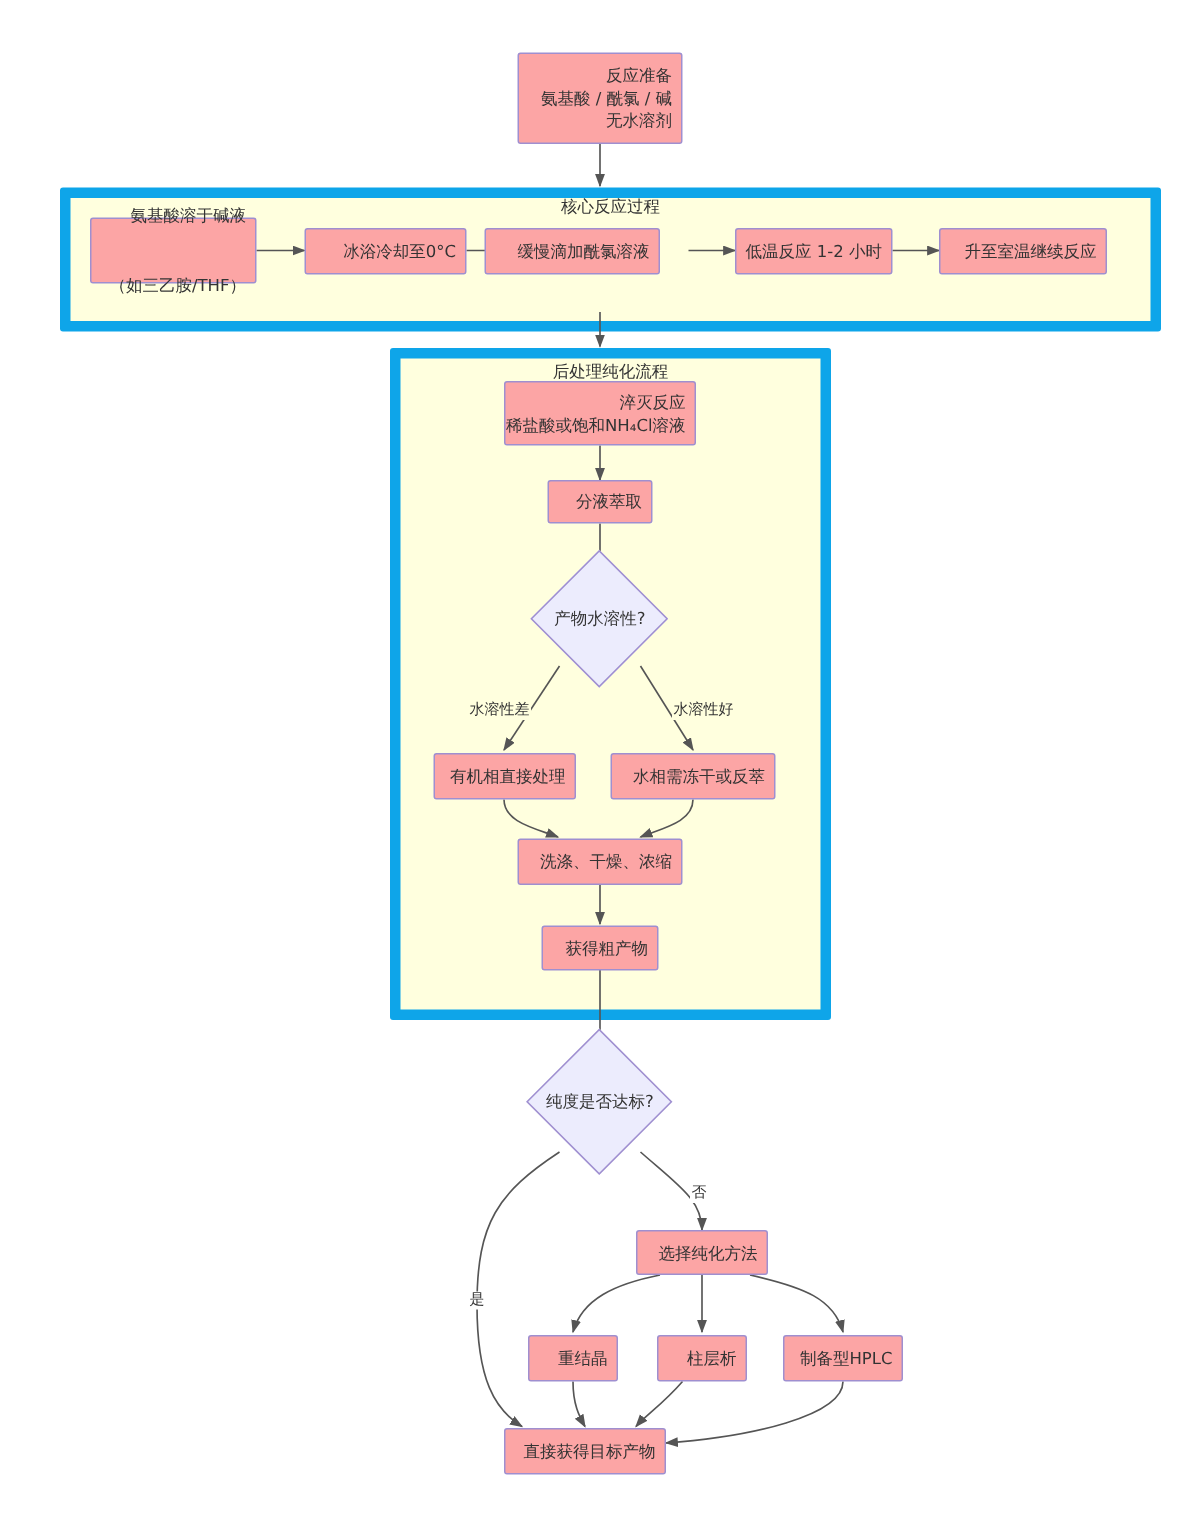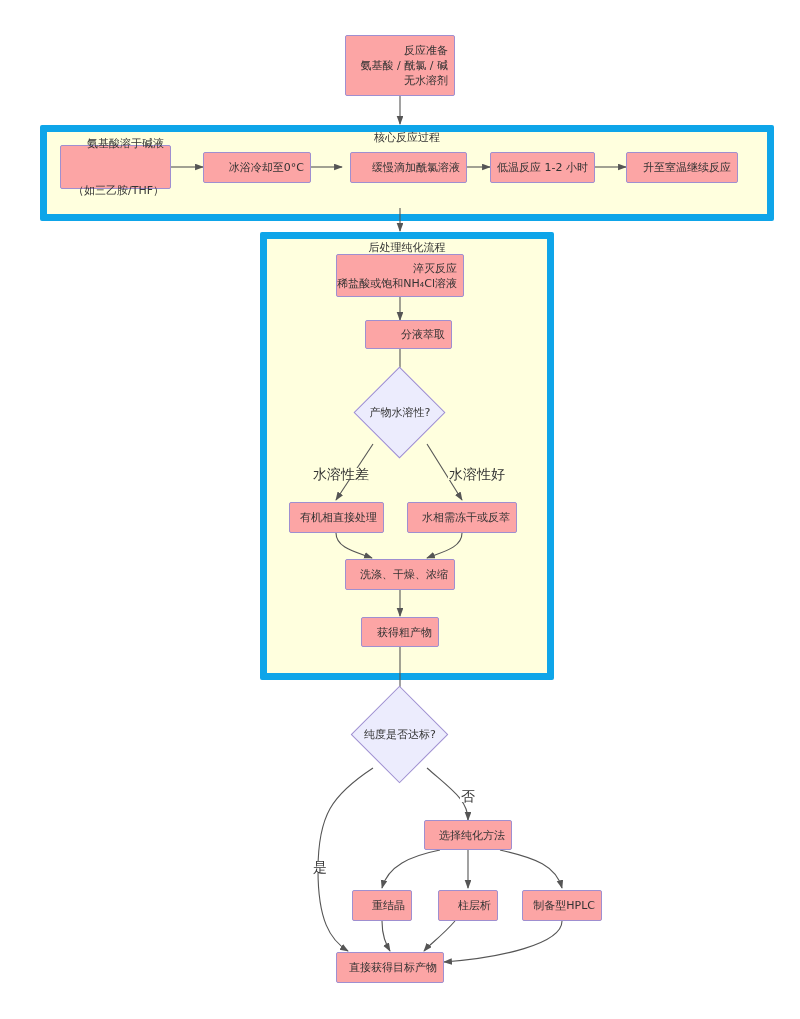--- a/index.html
+++ b/index.html
@@ -53,21 +53,21 @@
     transform:rotate(45deg);
     box-sizing:border-box;
   }
   .diamond .dlabel{
     position:relative;z-index:2;
     font-size:11px;color:#333333;white-space:nowrap;
   }
 
   .edge-label{
     position:absolute;
-    font-size:14px;
+    font-size:10px;
     color:#333333;
     background:#ffffff;
     padding:0 1px;
     white-space:nowrap;
     line-height:12px;
   }
   .edge-label.on-yellow{background:#ffffde;}
 </style>
 </head>
 <body>
@@ -144,38 +144,38 @@
 
   <div class="node" style="left:60px;top:145px;width:111px;height:44px;gap:32px;">
     <span class="ln">氨基酸溶于碱液</span>
     <span class="ln">（如三乙胺/THF）</span>
   </div>
 
   <div class="node" style="left:203px;top:152px;width:108px;height:31px;">
     <span class="ln">冰浴冷却至0°C</span>
   </div>
 
-  <div class="node" style="left:350px;top:152px;width:117px;height:31px;padding-left:28px;">
+  <div class="node" style="left:323px;top:152px;width:117px;height:31px;padding-left:28px;">
     <span class="ln">缓慢滴加酰氯溶液</span>
   </div>
 
   <div class="node" style="left:490px;top:152px;width:105px;height:31px;">
     <span class="ln">低温反应 1-2 小时</span>
   </div>
 
   <div class="node" style="left:626px;top:152px;width:112px;height:31px;">
     <span class="ln">升至室温继续反应</span>
   </div>
 
   <div class="node" style="left:336px;top:254px;width:128px;height:43px;">
     <span class="ln">淬灭反应</span>
     <span class="ln">稀盐酸或饱和NH₄Cl溶液</span>
   </div>
 
-  <div class="node" style="left:365px;top:320px;width:87px;height:29px;">
+  <div class="node" style="left:365px;top:320px;width:70px;height:29px;">
     <span class="ln">分液萃取</span>
   </div>
 
   <div class="diamond" style="left:354px;top:380px;width:92px;height:64px;">
     <div class="dshape" style="width:65px;height:65px;left:13px;top:0px;"></div>
     <span class="dlabel">产物水溶性?</span>
   </div>
 
   <div class="edge-label on-yellow" style="left:312px;top:468px;">水溶性差</div>
 

